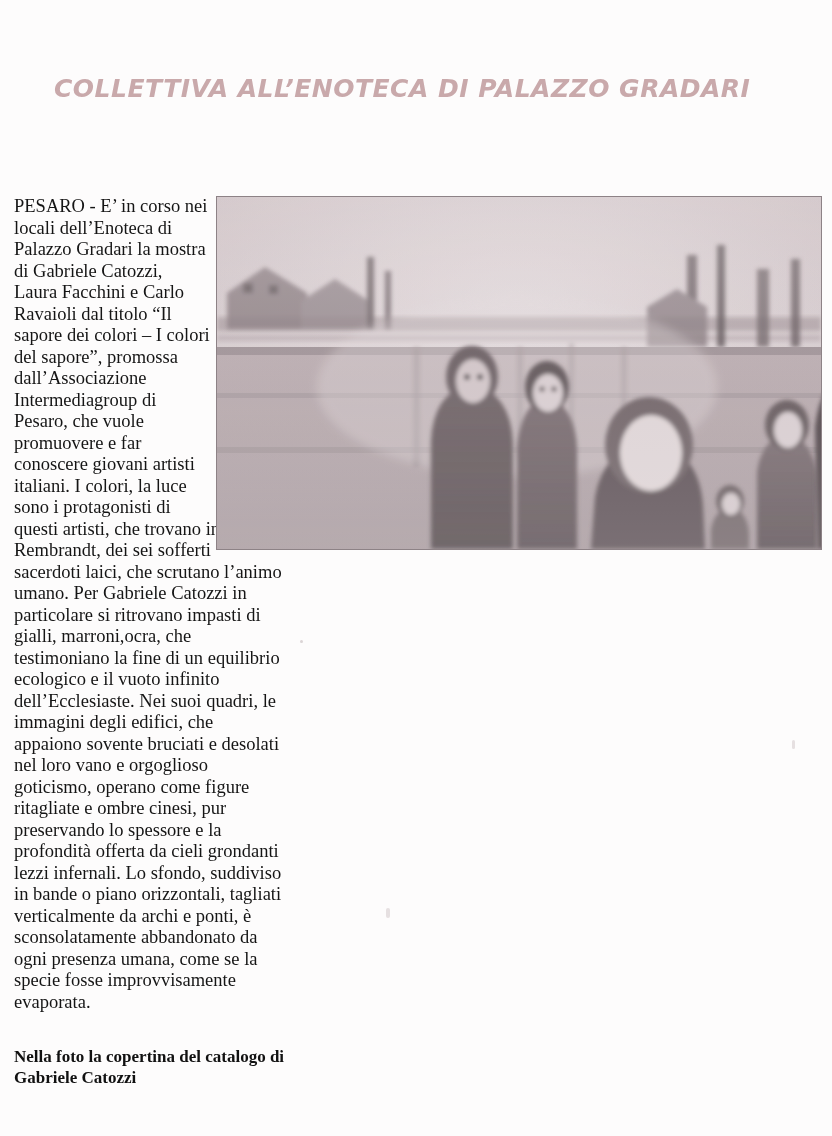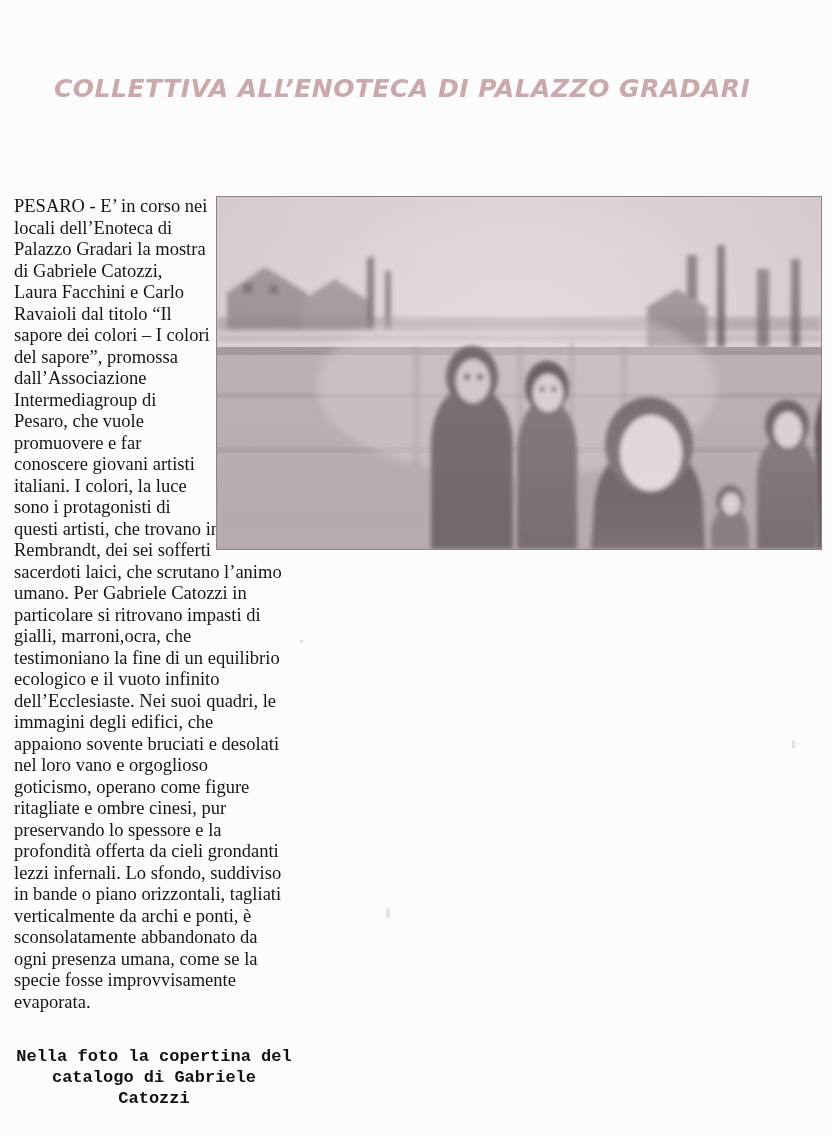--- a/index.html
+++ b/index.html
@@ -82,22 +82,21 @@
     font-style: italic;
     font-size: 19px;
     color: #111;
   }
 
   .caption {
     position: absolute;
     left: 14px;
     top: 1046px;
     width: 280px;
-    text-align: center;
-    font-family: Liberation Mono, monospace;
+    font-family: Liberation Serif, serif;
     font-weight: bold;
     font-size: 17px;
     line-height: 21px;
     color: #111;
   }
 
   
   .photo-frame {
     position: absolute;
     left: 216px;

